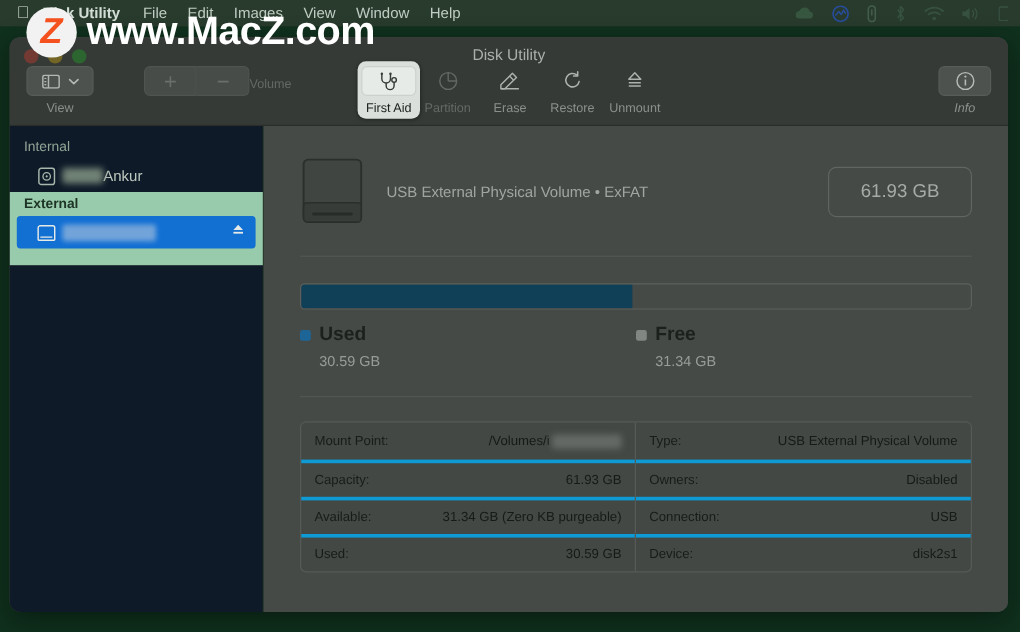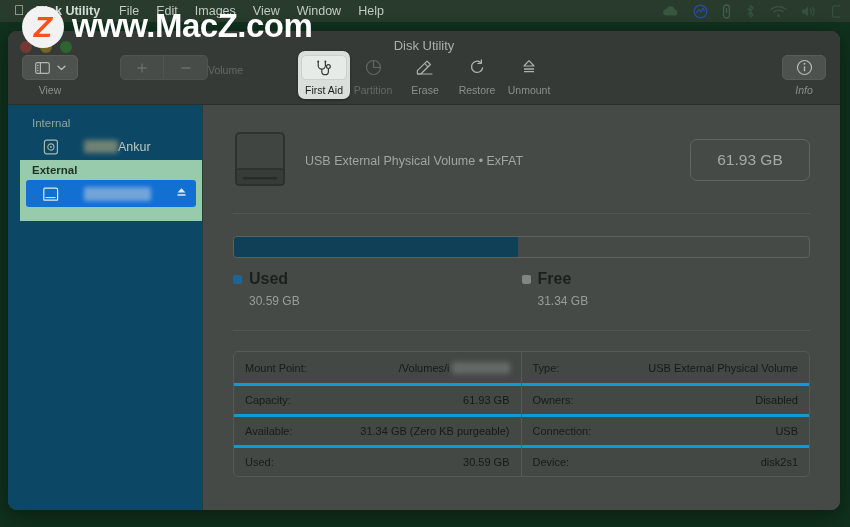--- a/index.html
+++ b/index.html
@@ -128,36 +128,35 @@
   .callout .btn { background: #ffffff; border-color: #e3e3e3; color: #3c3c3c; }
   .callout .tlabel { color: #1c1c1c; font-weight: normal; }
 
   .infogroup { margin-left: auto; display: flex; flex-direction: column; align-items: center; font-style: italic; }
   .infogroup .btn { width: 34px; }
 
   .body { display: flex; height: 405px; }
 
   
   .sidebar {
-    width: 195px;
-    background: #0c4a6e;
+    width: 212px;
+    background: #0f172a;
     border-right: 1px solid #2e3b31;
     padding-top: 8px;
     position: relative;
-    padding-left: 12px;
   }
   .sec-head {
     font-size: 11.5px; font-weight: bold; color: #1d3326;
     padding: 4px 0 4px 12px;
   }
   .sec-head.internal { color: #9fb2a4; font-weight: normal; }
   .row {
     height: 27px; display: flex; align-items: center;
     padding: 0 8px 0 22px;
-    gap: 24px;
+    gap: 4px;
   }
   .row .dicon { width: 18px; height: 16px; flex: 0 0 18px; }
   .row .rname { font-size: 12.5px; color: #cfd8d0; display: flex; align-items: center; gap: 0; }
   .blur {
     display: inline-block;
     background: #7b8a7f;
     border-radius: 2px;
     filter: blur(2.5px);
   }
   .ext-highlight { background: #a8dcbb; padding-bottom: 14px; }

